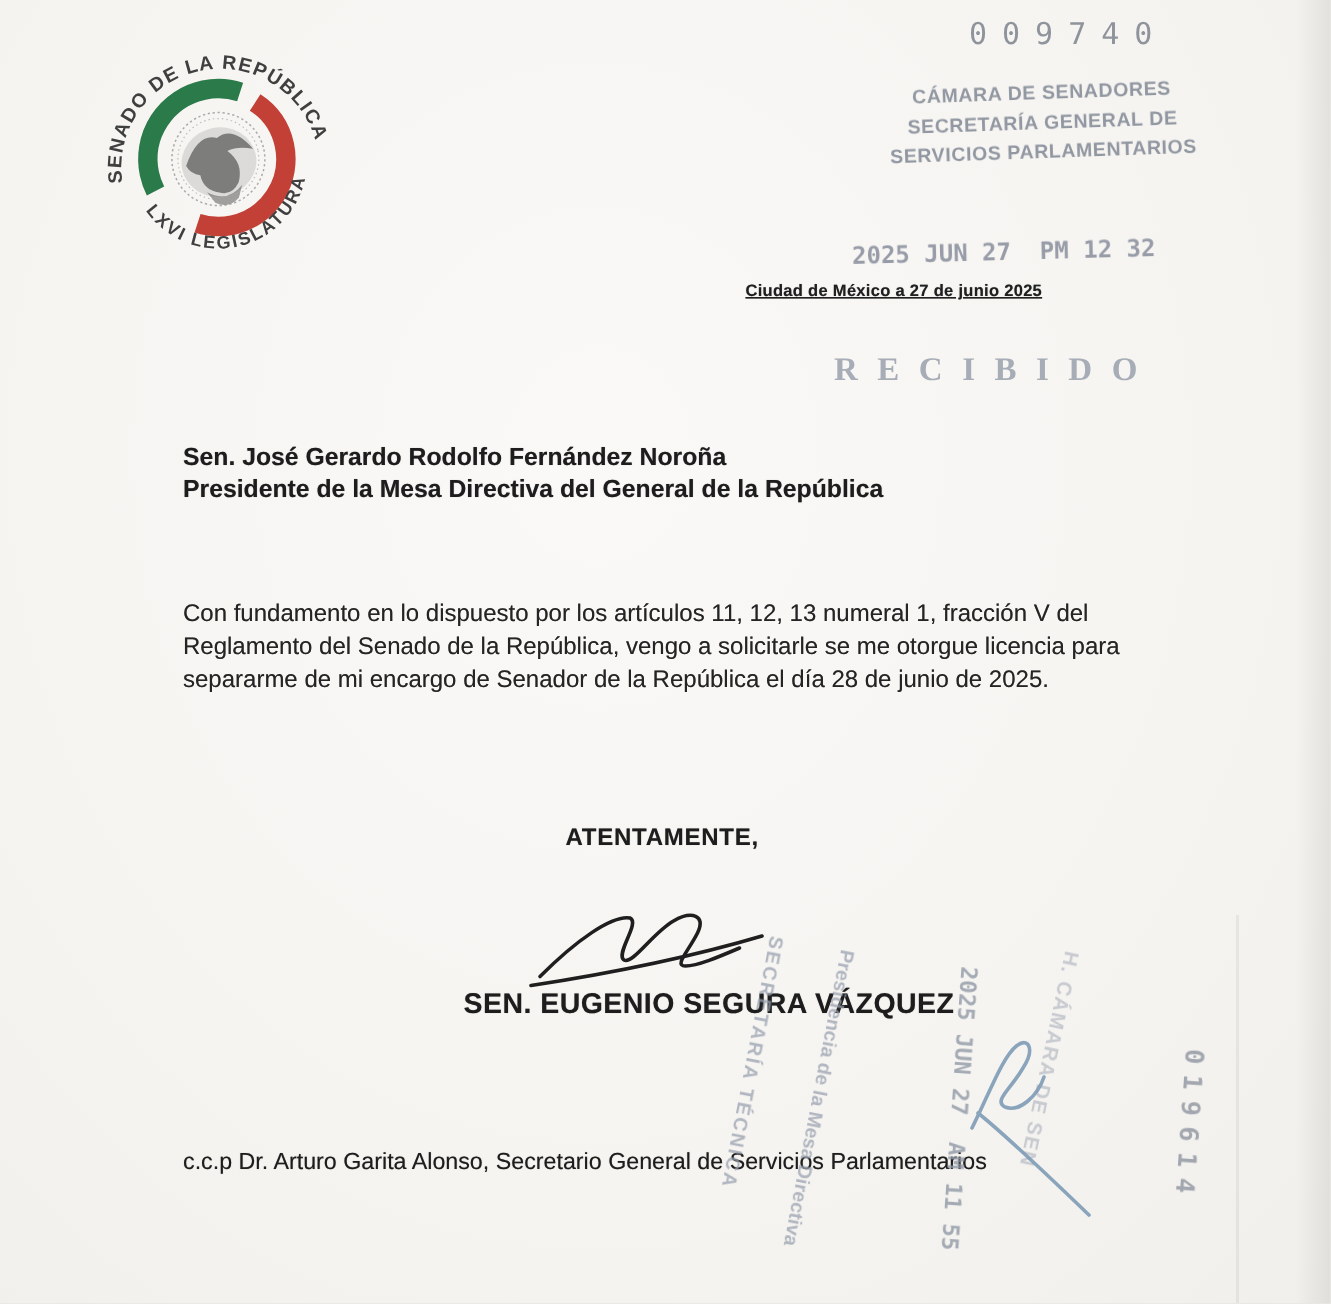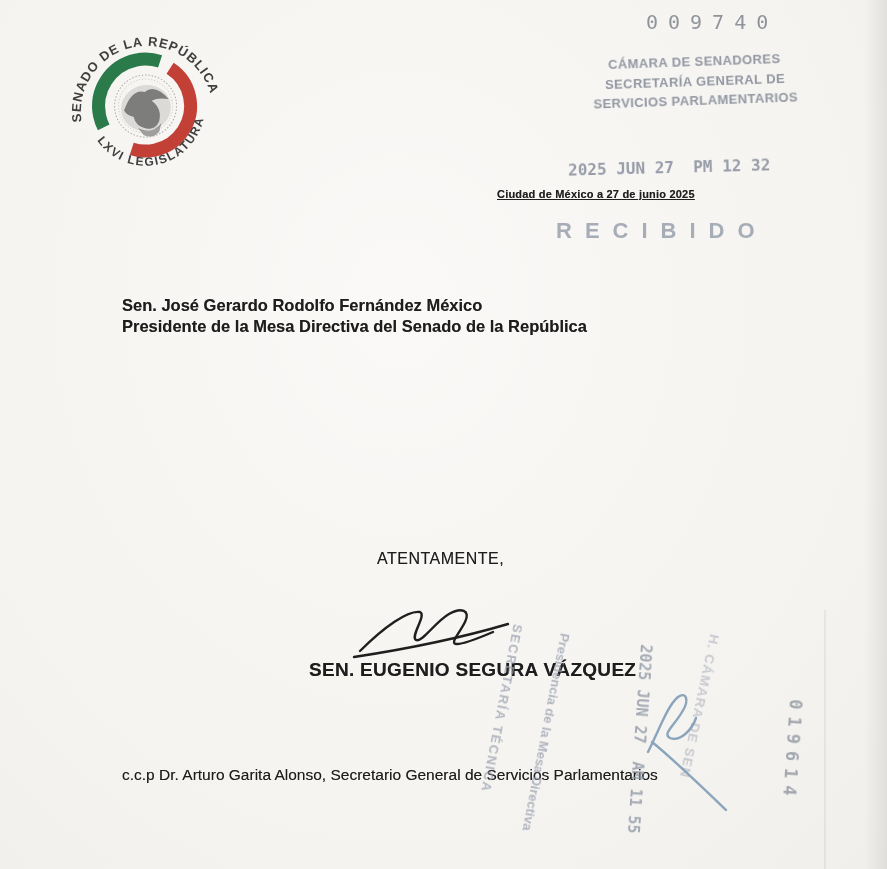--- a/index.html
+++ b/index.html
@@ -10,36 +10,36 @@
     color:#212121;
   }
   .abs{position:absolute;}
   
   .dateline{left:497px;top:188px;font-size:11px;font-weight:600;letter-spacing:.2px;color:#1f1f1f;
     text-shadow:0 0 .5px rgba(25,25,25,.55);text-decoration:underline;}
   .recipient{left:122px;top:295px;font-size:16.5px;font-weight:700;line-height:21px;color:#1d1d1d;
     text-shadow:0 0 .5px rgba(25,25,25,.5);}
   .body-text{left:122px;top:399px;width:676px;margin:0;font-size:16px;line-height:22px;color:#242424;
     text-shadow:0 0 .4px rgba(30,30,30,.45);}
-  .closing{left:377px;top:550px;font-size:16px;font-weight:400;letter-spacing:.5px;color:#1d1d1d;
+  .closing{left:377px;top:550px;font-size:16px;font-weight:700;letter-spacing:.5px;color:#1d1d1d;
     text-shadow:0 0 .5px rgba(25,25,25,.5);}
   .signer{left:309px;top:659px;font-size:19px;font-weight:700;letter-spacing:.3px;color:#1d1d1d;
     text-shadow:0 0 .5px rgba(25,25,25,.5);}
   .cc{left:122px;top:764px;width:545px;font-size:15.5px;font-weight:400;line-height:21px;color:#1d1d1d;
     text-shadow:0 0 .5px rgba(25,25,25,.5);}
   
   .stamp{filter:blur(.3px);}
   .folio-top{left:646px;top:10px;font-family:"DejaVu Sans Mono",monospace;font-size:20px;font-weight:400;
     letter-spacing:10px;color:#7e848e;opacity:.85;white-space:pre;}
   .office-stamp{left:592px;top:52px;width:206px;text-align:center;font-size:13px;font-weight:700;
     line-height:1.5;letter-spacing:.4px;color:#868d99;opacity:.9;transform:rotate(-2deg);}
   .datetime-top{left:568px;top:158px;font-family:"DejaVu Sans Mono",monospace;font-size:16px;font-weight:700;
     color:#8d93a0;opacity:.9;white-space:pre;transform:rotate(-1.5deg);}
-  .recibido{left:556px;top:218px;font-size:22px;font-weight:700;letter-spacing:13px;color:#9aa1ad;
-    opacity:.85;white-space:pre;}
+  .recibido{left:556px;top:233px;font-size:22px;font-weight:700;letter-spacing:13px;color:#9aa1ad;
+    opacity:.85;white-space:pre;font-family:Liberation Serif, serif;}
   
   .rot{transform-origin:0 0;white-space:pre;}
   .presidencia{left:604px;top:641px;transform:rotate(101deg);font-size:13px;font-weight:700;
     line-height:16px;color:#99a1af;opacity:.75;}
   .presidencia .l2{letter-spacing:1.5px;}
   .datetime-side{left:655px;top:645px;transform:rotate(94deg);font-family:"DejaVu Sans Mono",monospace;
     font-size:15px;font-weight:700;color:#9099a6;opacity:.8;}
   .chamber-side{left:722px;top:636px;transform:rotate(102deg);font-size:13.5px;font-weight:700;
     letter-spacing:1px;color:#9aa2b0;opacity:.5;}
   .folio-side{left:806px;top:700px;transform:rotate(94deg);font-family:"DejaVu Sans Mono",monospace;
@@ -90,24 +90,25 @@
     <div>SERVICIOS PARLAMENTARIOS</div>
   </div>
 
   <div class="abs stamp datetime-top">2025 JUN 27  PM 12 32</div>
 
   <div class="abs dateline">Ciudad de México a 27 de junio 2025</div>
 
   <div class="abs stamp recibido">RECIBIDO</div>
 
   <div class="abs recipient">
-    <div>Sen. José Gerardo Rodolfo Fernández México</div>
-    <div>Presidente de la Mesa Directiva del Senado de la República</div>
+    <div>Sen. José Gerardo Rodolfo Fernández Noroña</div>
+    <div>Presidente de la Mesa Directiva del General de la República</div>
   </div>
 
+  <p class="abs body-text">Con fundamento en lo dispuesto por los artículos 11, 12, 13 numeral 1, fracción V del Reglamento del Senado de la República, vengo a solicitarle se me otorgue licencia para separarme de mi encargo de Senador de la República el día 28 de junio de 2025.</p>
 
   <div class="abs closing">ATENTAMENTE,</div>
 
   <div class="abs" style="left:352px;top:603px;">
     <svg width="160" height="62" viewBox="0 0 160 62">
       <g fill="none" stroke="#1f1f1f" stroke-width="2.4" stroke-linecap="round" stroke-linejoin="round">
         <path d="M 8 48 C 32 24 56 7 68 9 C 75 12 58 33 64 37 C 70 40 83 19 97 11 C 109 4 119 7 113 19 C 107 31 97 41 105 41 C 113 41 127 35 141 29"></path>
         <path d="M 2 54 C 48 47 102 37 156 21"></path>
       </g>
     </svg>

